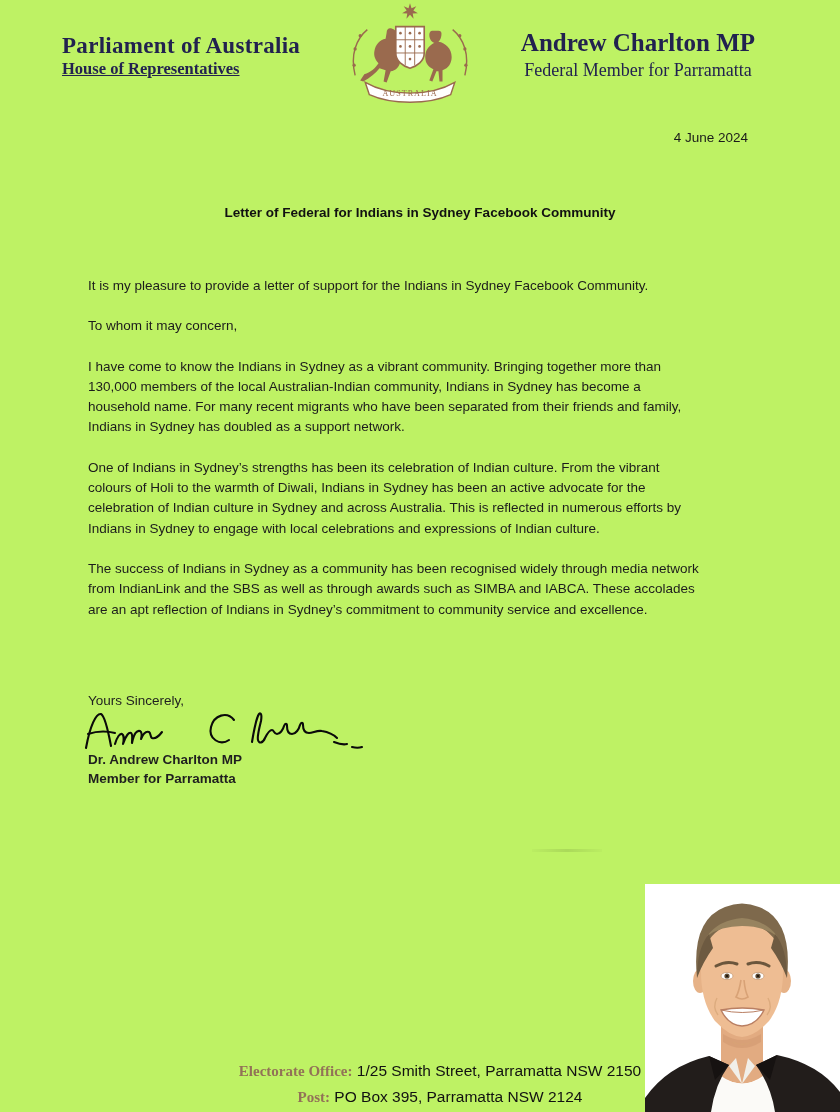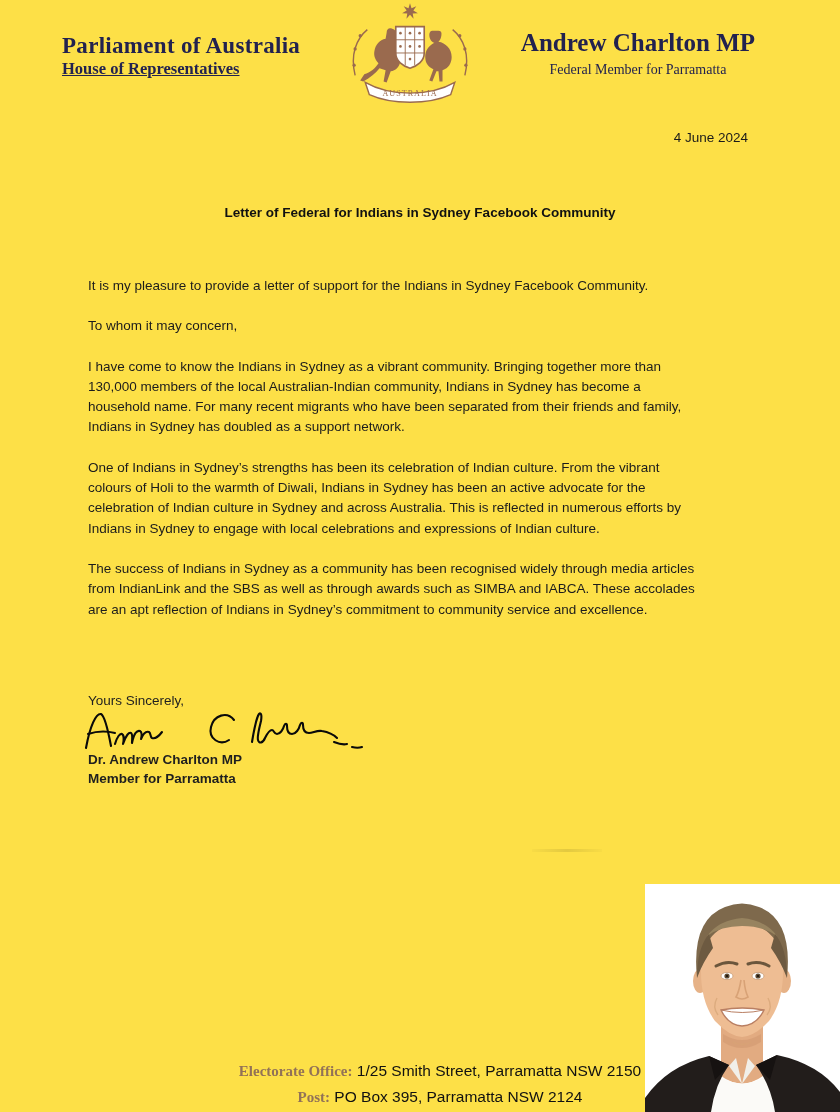--- a/index.html
+++ b/index.html
@@ -1,36 +1,36 @@
 <!DOCTYPE html>
 <html><head>
 <meta charset="utf-8">
 <style>
   html,body { margin:0; padding:0; background:#ffffff; }
   .page {
-    position:relative; width:840px; height:1112px; background:#fde047;
+    position:relative; width:840px; height:1112px; background:#bef264;
     font-family:"Liberation Sans", sans-serif; color:#1f1f1f; overflow:hidden;
   }
 
   
   .header-left {
     position:absolute; left:62px; top:33px;
     color:#22224f; font-family:"Liberation Serif", serif;
   }
   .org-name { font-size:23px; font-weight:bold; letter-spacing:0.3px; line-height:26px; }
   .org-sub  { font-size:16.5px; font-weight:bold; line-height:20px;text-decoration:underline; }
 
   .crest { position:absolute; left:347px; top:2px; width:126px; height:104px; }
 
   .header-right {
     position:absolute; left:496px; top:28px; width:284px; text-align:center;
     color:#22224f; font-family:"Liberation Serif", serif;
   }
   .mp-name  { font-size:25px; font-weight:bold; line-height:30px; }
-  .mp-title { font-size:14px; line-height:24px; }
+  .mp-title { font-size:18px; line-height:24px; }
 
   
   .date {
     position:absolute; top:130px; right:92px;
     font-size:13.5px; color:#1a1a1a;
   }
   .doc-title {
     position:absolute; top:205px; left:0; width:100%;
     text-align:center; font-weight:bold; font-size:13.5px; color:#111;
   }
@@ -129,21 +129,21 @@
     <p>It is my pleasure to provide a letter of support for the Indians in Sydney Facebook Community.</p>
     <p>To whom it may concern,</p>
     <p>I have come to know the Indians in Sydney as a vibrant community. Bringing together more than
 130,000 members of the local Australian-Indian community, Indians in Sydney has become a
 household name. For many recent migrants who have been separated from their friends and family,
 Indians in Sydney has doubled as a support network.</p>
     <p>One of Indians in Sydney’s strengths has been its celebration of Indian culture. From the vibrant
 colours of Holi to the warmth of Diwali, Indians in Sydney has been an active advocate for the
 celebration of Indian culture in Sydney and across Australia. This is reflected in numerous efforts by
 Indians in Sydney to engage with local celebrations and expressions of Indian culture.</p>
-    <p>The success of Indians in Sydney as a community has been recognised widely through media articles
+    <p>The success of Indians in Sydney as a community has been recognised widely through media network
 from IndianLink and the SBS as well as through awards such as SIMBA and IABCA. These accolades
 are an apt reflection of Indians in Sydney’s commitment to community service and excellence.</p>
   </div>
 
   <div class="closing">Yours Sincerely,</div>
 
   <svg class="signature" viewBox="0 0 290 52">
     <g stroke="#0a0a0a" stroke-width="2.1" fill="none" stroke-linecap="round" stroke-linejoin="round">
       <path d="M4,42 C8,20 14,7 19,8 C23,10 26,24 29,40"></path>
       <path d="M6,28 C15,25 25,25 33,27"></path>

